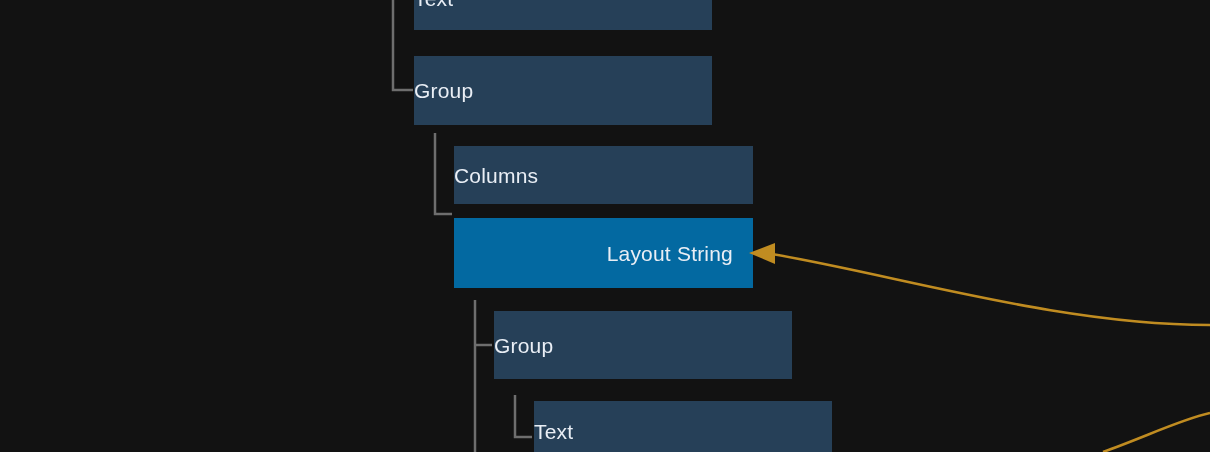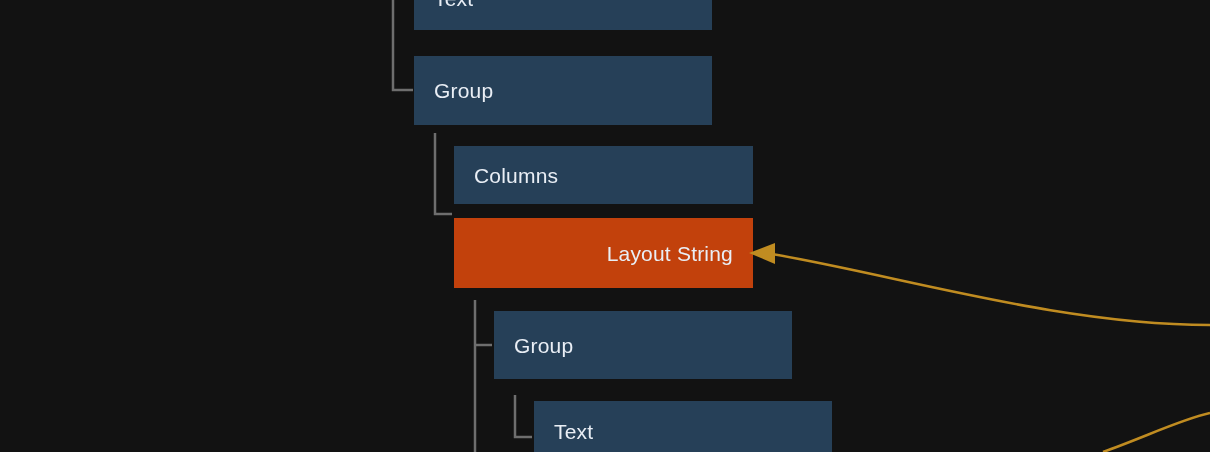--- a/index.html
+++ b/index.html
@@ -25,27 +25,26 @@
     box-sizing: border-box;
     overflow: hidden;
   }
   .node-header {
     background: #264058;
     color: #e9eef5;
     font-size: 21px;
     line-height: 1;
     display: flex;
     align-items: center;
-    padding-left: 20px;
     height: 100%;
     box-sizing: border-box;
     letter-spacing: 0.2px;
   }
   .node-row {
-    background: #c2410c;
+    background: #0369a1;
     color: #e9eef5;
     font-size: 21px;
     line-height: 1;
     display: flex;
     align-items: center;
     justify-content: flex-end;
     padding-right: 20px;
     height: 100%;
     box-sizing: border-box;
     letter-spacing: 0.2px;

